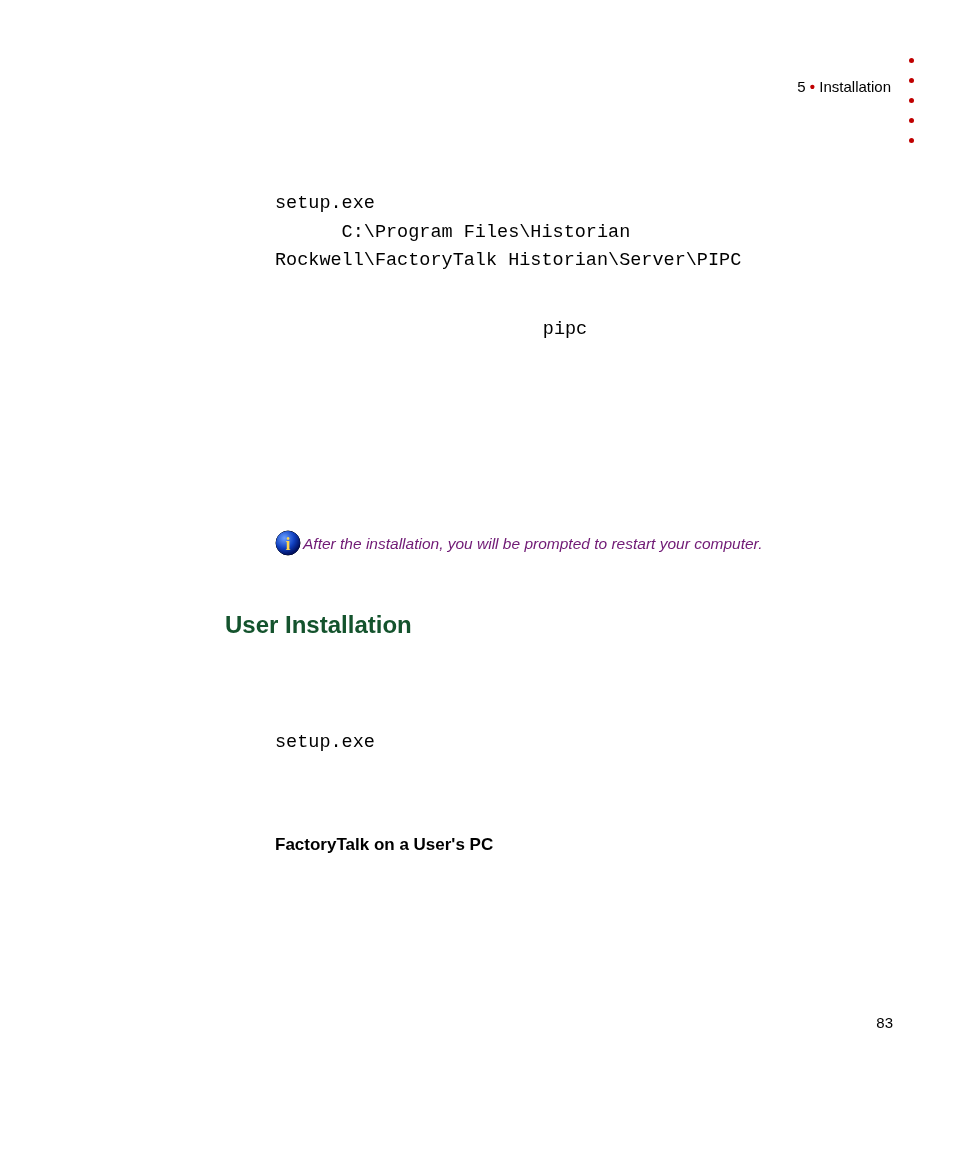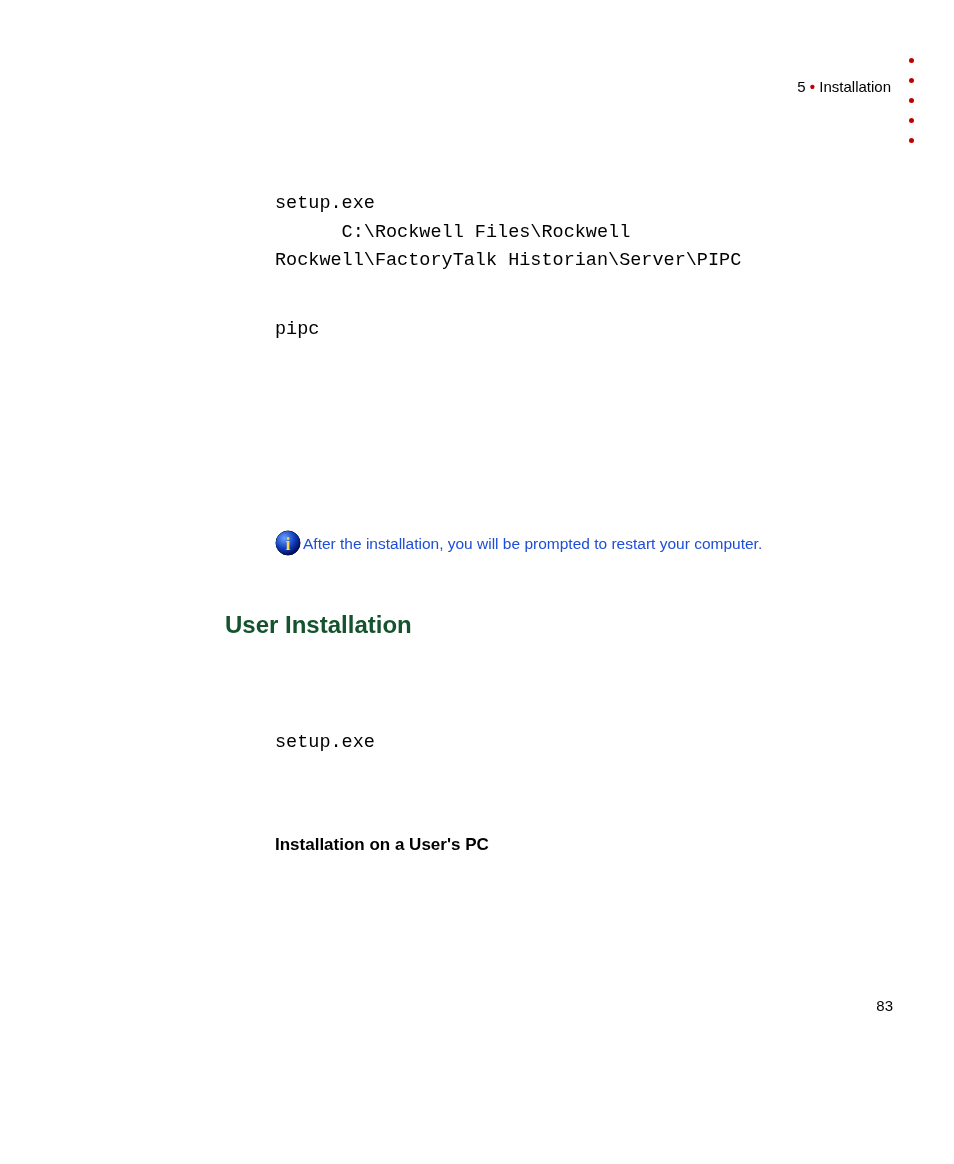--- a/index.html
+++ b/index.html
@@ -56,21 +56,21 @@
   }
   .mono {
     font-family: "Courier New", Courier, monospace;
     font-size: 18.5px;
     line-height: 1.55;
   }
   .mono-block1 {
     white-space: pre;
   }
   .mono-right {
-    text-align: left;
+    text-align: center;
     margin-top: 40px;
     padding-right: 10px;
   }
   .note-row {
     margin-top: 185px;
     display: flex;
     align-items: flex-end;
     gap: 2px;
   }
   .info-icon {
@@ -78,23 +78,24 @@
     height: 26px;
     flex: 0 0 26px;
     position: relative;
   }
   .info-icon svg {
     display: block;
   }
   .note-text {
     font-family: Verdana, Geneva, sans-serif;
     font-size: 15.5px;
-    color: #1d4ed8;
+    color: #701a75;
     line-height: 1.35;
     padding-bottom: 1px;
+    font-style: italic;
   }
   .h2 {
     font-family: Verdana, Geneva, sans-serif;
     font-size: 24px;
     font-weight: bold;
     color: #14532d;
     margin-top: 55px;
     margin-left: -50px;
   }
   .mono2 {
@@ -102,21 +103,21 @@
   }
   .h3 {
     font-family: Verdana, Geneva, sans-serif;
     font-size: 17px;
     font-weight: bold;
     color: #000;
     margin-top: 78px;
   }
   .pagenum {
     position: absolute;
-    bottom: 150px;
+    bottom: 133px;
     right: 93px;
     font-family: Verdana, Geneva, sans-serif;
     font-size: 15px;
     color: #000;
   }
 </style>
 </head>
 <body>
 
 <div class="page">
@@ -132,21 +133,21 @@
   <div class="header-area">
     <span class="header-text">
       <span>5</span>
       <span class="dot-inline"> • </span><span>Installation</span>
     </span>
   </div>
 
   <div class="content">
 
     <div class="mono mono-block1"><span>setup.exe</span>
-<span>      C:\Rockwell Files\Rockwell</span>
+<span>      C:\Program Files\Historian</span>
 <span>Rockwell\FactoryTalk Historian\Server\PIPC</span></div>
 
     <div class="mono mono-right">
       <span>pipc</span>
     </div>
 
     <div class="note-row">
       <span class="info-icon">
         <svg width="26" height="26" viewBox="0 0 26 26">
           <circle cx="13" cy="13" r="12" fill="#1040c0" stroke="#000" stroke-width="1"></circle>
@@ -163,19 +164,19 @@
       </span>
       <span class="note-text">After the installation, you will be prompted to restart your computer.</span>
     </div>
 
     <div class="h2">User Installation</div>
 
     <div class="mono mono2">
       <span>setup.exe</span>
     </div>
 
-    <div class="h3">Installation on a User's PC</div>
+    <div class="h3">FactoryTalk on a User's PC</div>
 
   </div>
 
   <div class="pagenum">83</div>
 
 </div>
 
 </body></html>

